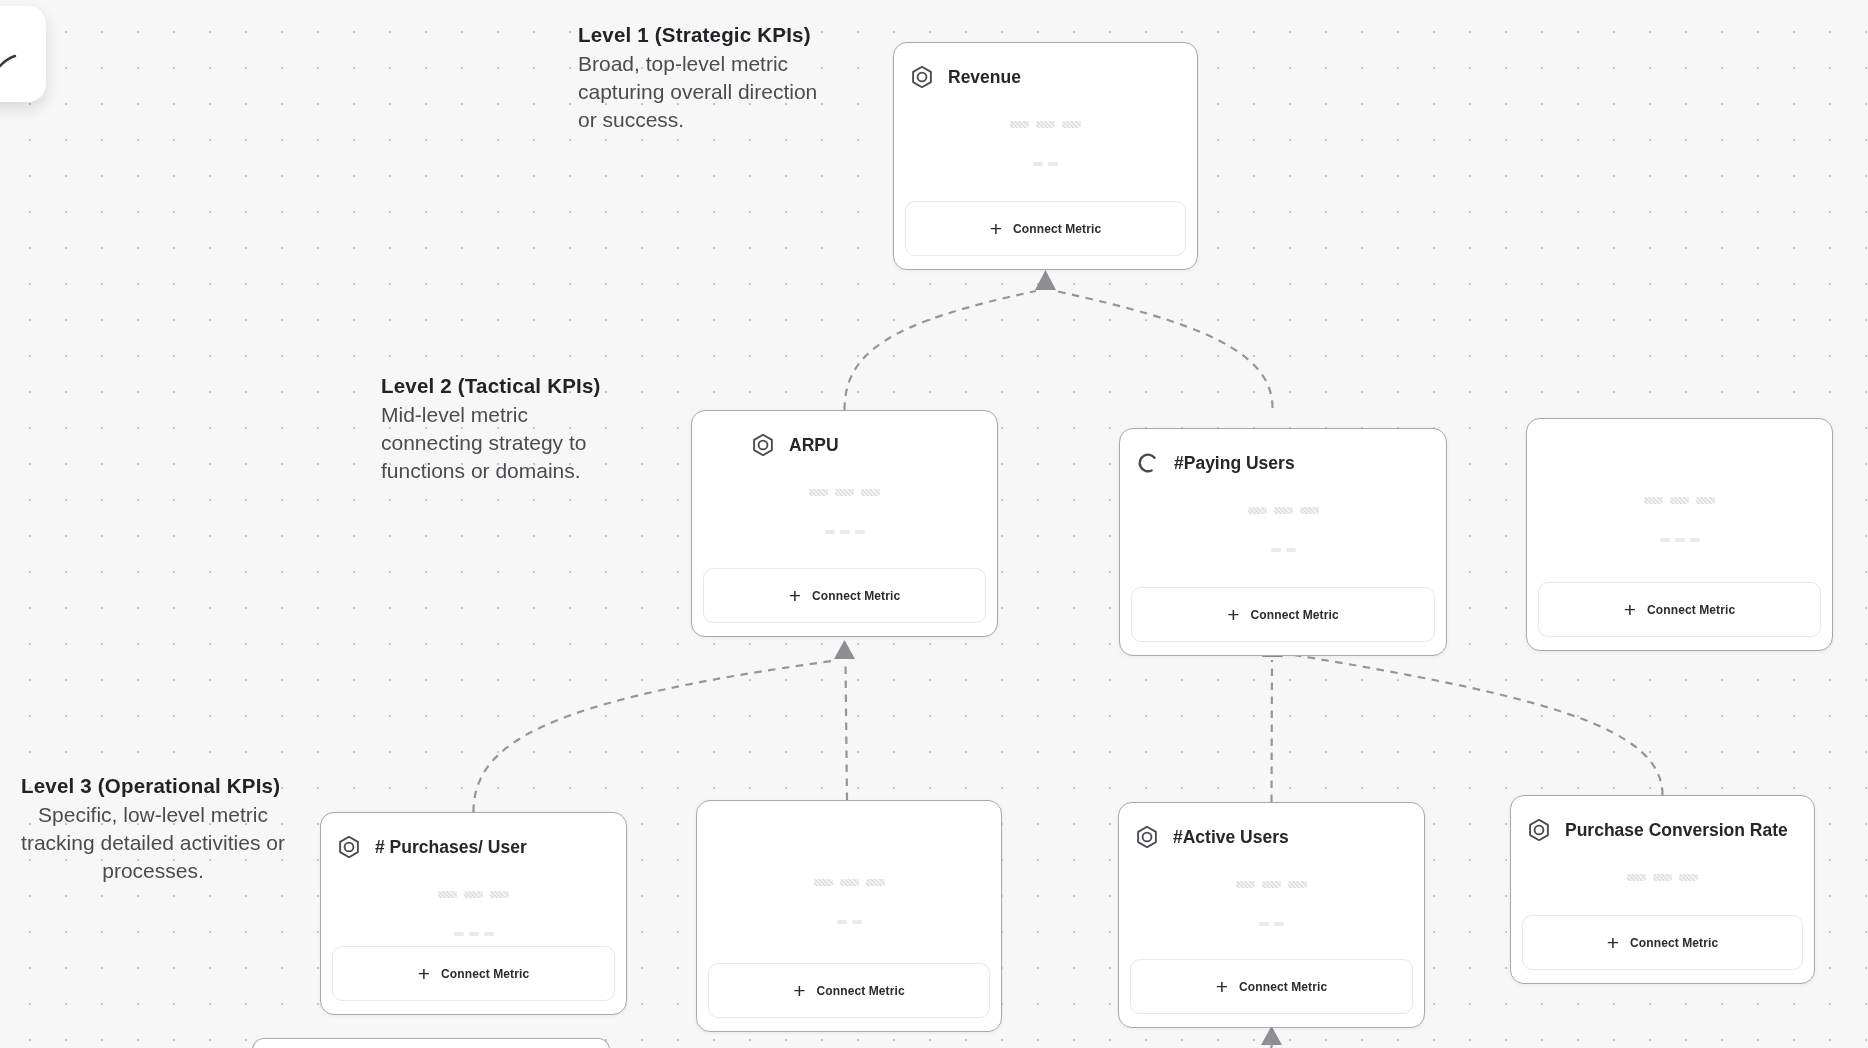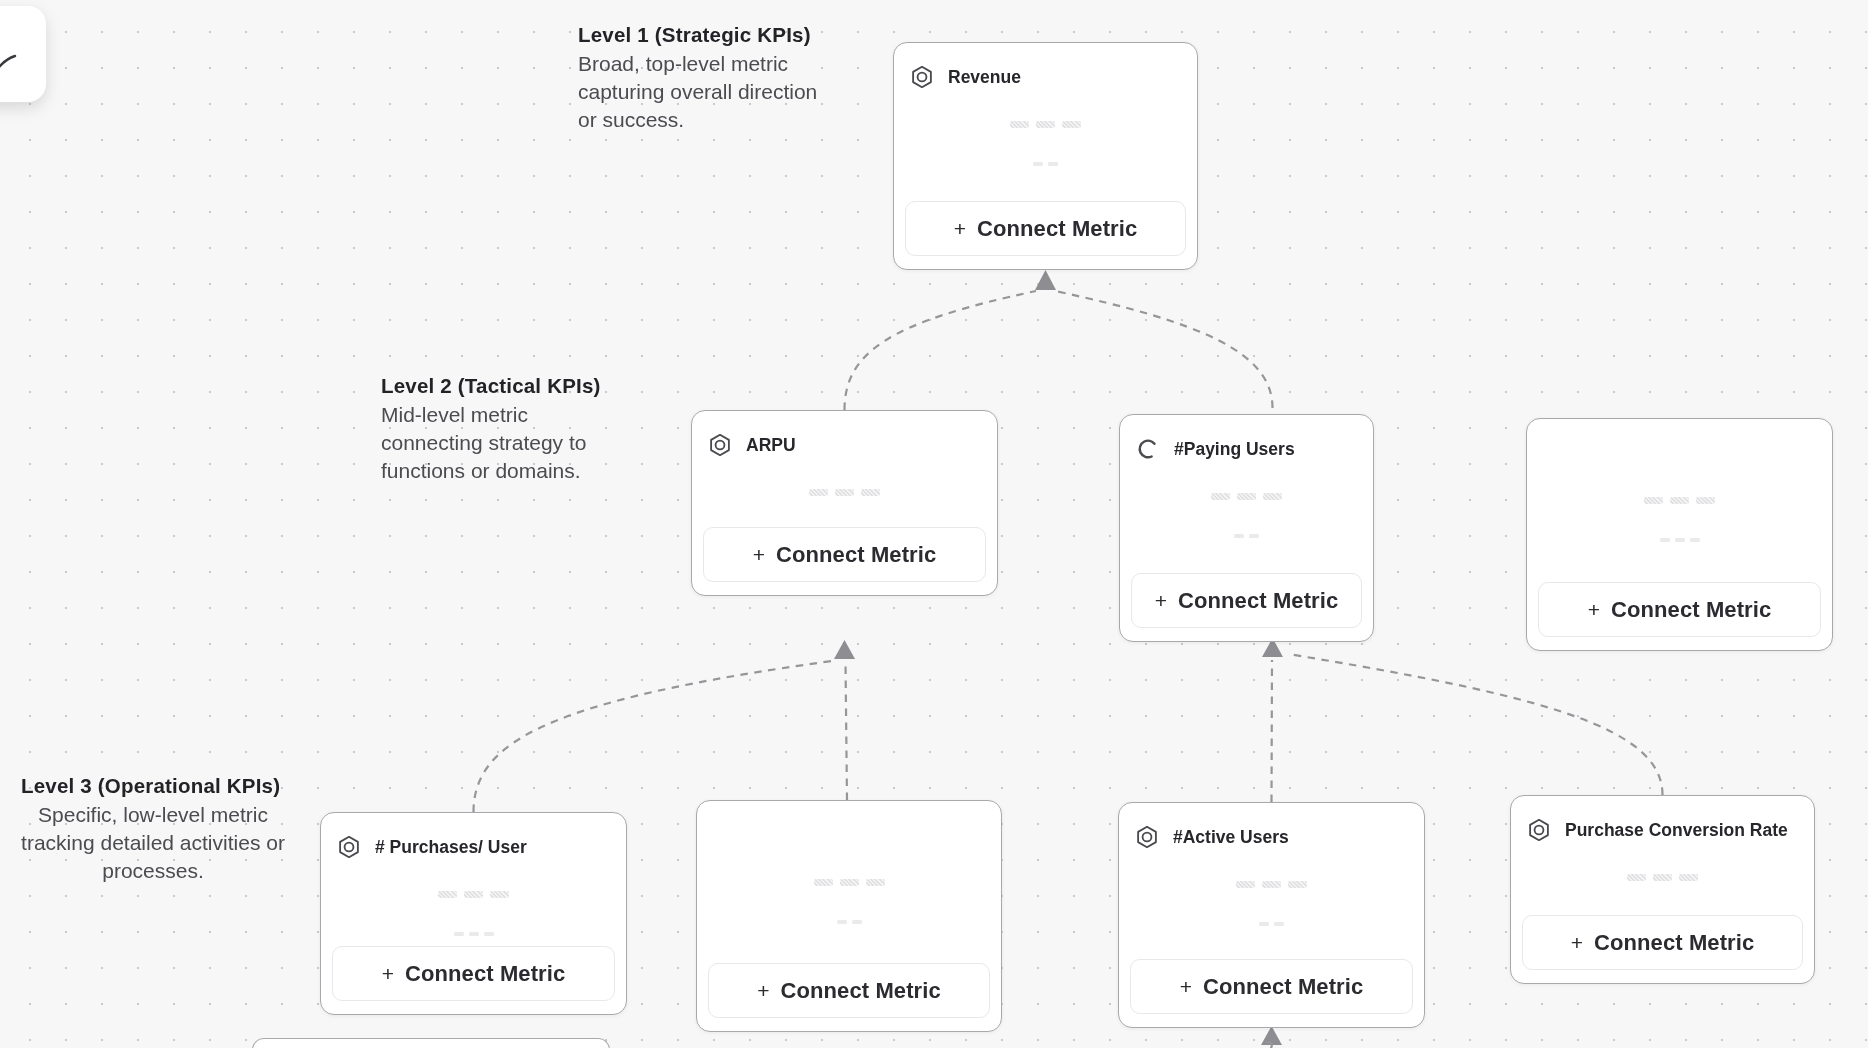--- a/index.html
+++ b/index.html
@@ -41,21 +41,21 @@
   .sk-row2 { position: absolute; top: 119px; left: 0; right: 0; display: flex; justify-content: center; gap: 5px; }
   .sk-dash { width: 10px; height: 3.5px; border-radius: 1.5px; background: #eaeaec; }
 
   .connect-btn {
     position: absolute; left: 11px; right: 11px; bottom: 13px; height: 55px;
     background: #fff; border: 1.5px solid #e8e8ea; border-radius: 10px;
     display: flex; align-items: center; justify-content: center; gap: 11px;
     cursor: pointer;
   }
   .connect-btn .plus-glyph { font-size: 21px; font-weight: 400; color: #2b2b30; line-height: 1; }
-  .connect-btn .btn-label  { font-size: 22px; font-weight: 600; color: #2b2b30; letter-spacing: .1px; }
+  .connect-btn .btn-label  { font-size: 12px; font-weight: 600; color: #2b2b30; letter-spacing: .1px; }
 
   .card.pending .card-title { color: #9b9b9f; }
   .card.pending .card-header { color: #a8a8ab; }
 
   
   #edges { position: absolute; left: 0; top: 0; pointer-events: none; }
   .edge { fill: none; stroke: #96969a; stroke-width: 2.2; stroke-dasharray: 7.5 6.5; }
   .edge-solid { fill: none; stroke: #96969a; stroke-width: 2.2; }
   .arrowhead { fill: #8e8e92; stroke: none; }
 
@@ -127,21 +127,21 @@
       </div>
     <div class="sk-row2">
         <span class="sk-dash"></span>
         <span class="sk-dash"></span>
       </div>
     <div class="connect-btn">
       <span class="plus-glyph">+</span>
       <span class="btn-label">Connect Metric</span>
     </div>
   </div>
-    <div class="card" style="left: 691px; top: 410px; width: 307px; height: 186px;">
+    <div class="card" style="left: 691px; top: 410px; width: 307px; height: 227px; padding-left: 43px;">
     <div class="card-header">
       <span class="icon-wrap">
         <svg width="26" height="26" viewBox="0 0 24 24" fill="none" stroke="currentColor" stroke-width="1.7" stroke-linejoin="round">
           <path d="M12 2.6 L20.2 7.3 V16.7 L12 21.4 L3.8 16.7 V7.3 Z"></path>
           <circle cx="12" cy="12" r="4.1"></circle>
         </svg>
       </span>
 
       <span class="card-title">ARPU</span>
     </div>
@@ -153,21 +153,21 @@
     <div class="sk-row2">
         <span class="sk-dash"></span>
         <span class="sk-dash"></span>
         <span class="sk-dash"></span>
       </div>
     <div class="connect-btn">
       <span class="plus-glyph">+</span>
       <span class="btn-label">Connect Metric</span>
     </div>
   </div>
-    <div class="card" style="left: 1119px; top: 414px; width: 255px; height: 228px;">
+    <div class="card" style="left: 1119px; top: 428px; width: 328px; height: 228px;">
     <div class="card-header">
 
       <span class="icon-wrap">
         <svg width="24" height="24" viewBox="0 0 24 24" fill="none">
           <circle cx="12" cy="12" r="8.3" stroke="#4a4a4f" stroke-width="2.4" stroke-linecap="round" stroke-dasharray="37 15.2" transform="rotate(64 12 12)"></circle>
         </svg>
       </span>
       <span class="card-title">#Paying Users</span>
     </div>
     <div class="sk-row1">

